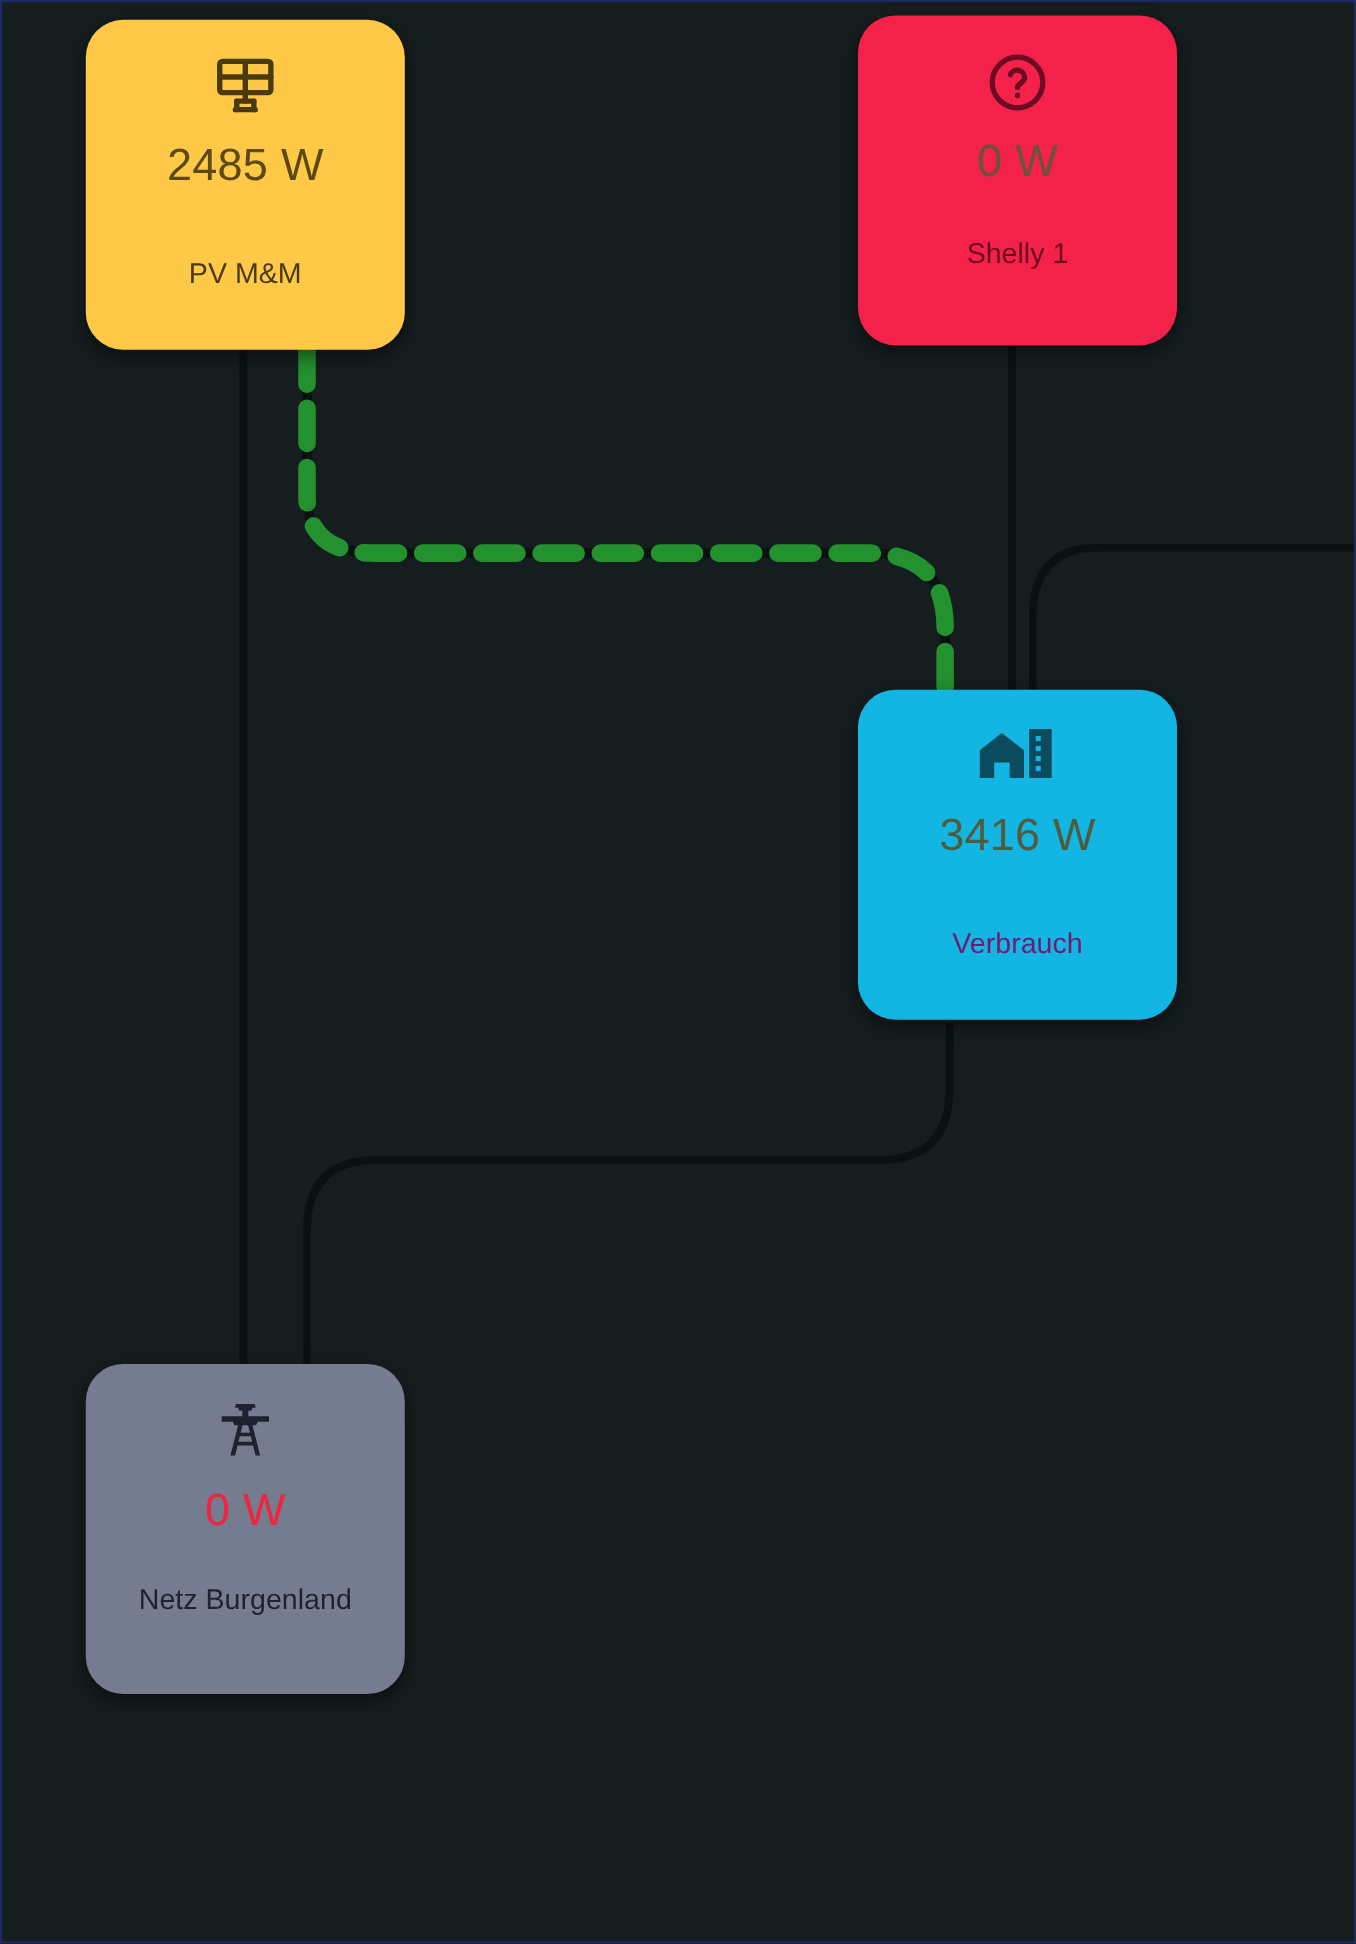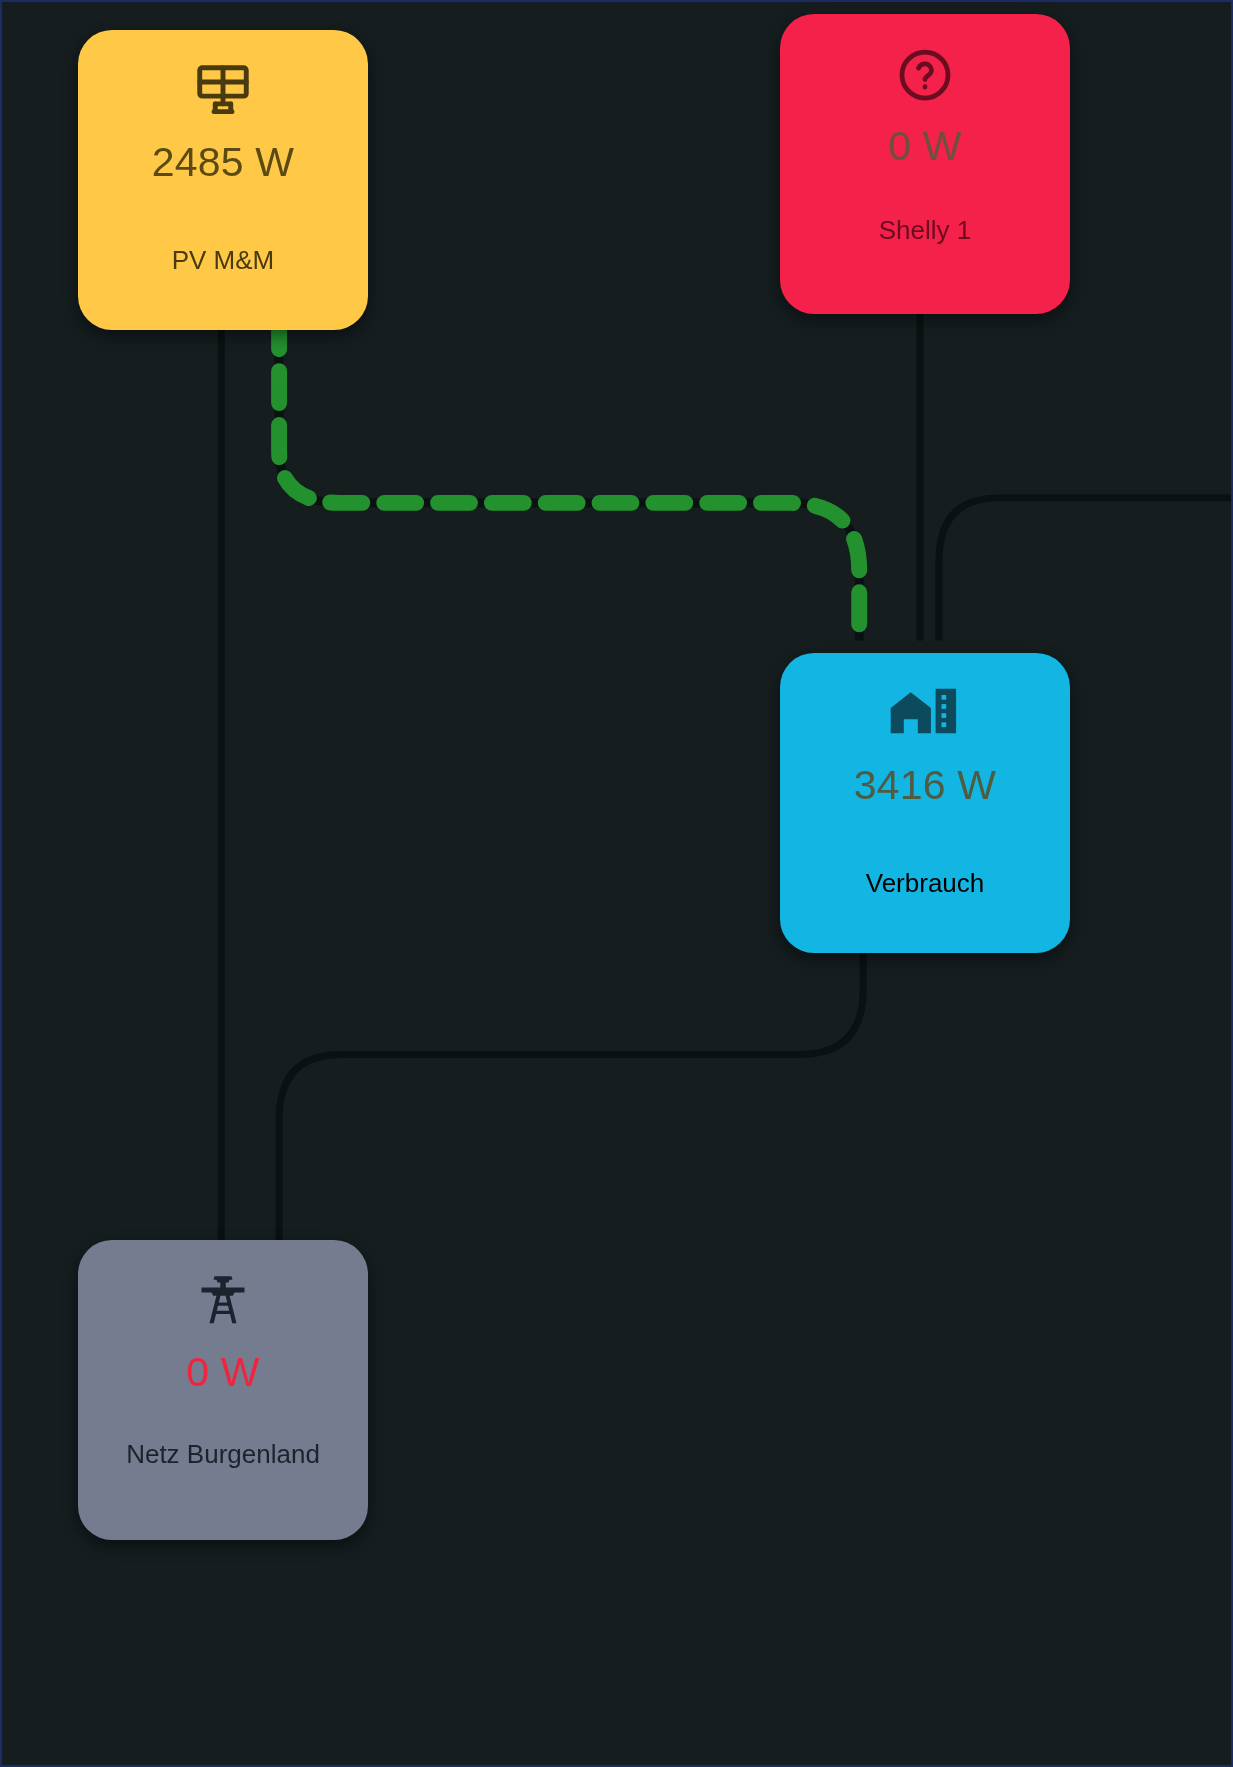--- a/index.html
+++ b/index.html
@@ -47,44 +47,44 @@
     font-size:26px;
     line-height:1.18;
     text-align:center;
     width:100%;
     padding:0 14px;
     word-break:break-word;
   }
 
   
   #card-pv{
-    left:76px; top:28px; width:290px; height:300px;
+    left:76px; top:16px; width:290px; height:300px;
     background:#ffc947;
   }
   #card-pv .node-icon{ margin-top:30px; height:62px; }
   #card-pv .node-value{ margin-top:20px; color:#5c4a14; }
   #card-pv .node-label{ margin-top:62px; color:#4a3a10; }
 
   
   #card-shelly{
     left:778px; top:12px; width:290px; height:300px;
     background:#f4214b;
   }
   #card-shelly .node-icon{ margin-top:30px; height:62px; }
   #card-shelly .node-value{ margin-top:20px; color:#6d5040; }
   #card-shelly .node-label{ margin-top:48px; color:#6b0c20; }
 
   
   #card-verbrauch{
-    left:778px; top:651px; width:290px; height:300px;
+    left:778px; top:625px; width:290px; height:300px;
     background:#13b6e3;
   }
   #card-verbrauch .node-icon{ margin-top:30px; height:62px; }
   #card-verbrauch .node-value{ margin-top:20px; color:#4f5c42; }
-  #card-verbrauch .node-label{ margin-top:62px; color:#000000; }
+  #card-verbrauch .node-label{ margin-top:62px; color:#701a75; }
 
   
   #card-netz{
     left:76px; top:1238px; width:290px; height:300px;
     background:#757c90;
   }
   #card-netz .node-icon{ margin-top:30px; height:62px; }
   #card-netz .node-value{ margin-top:20px; color:#f0243f; }
   #card-netz .node-label{ margin-top:46px; color:#1d232e; }
 

